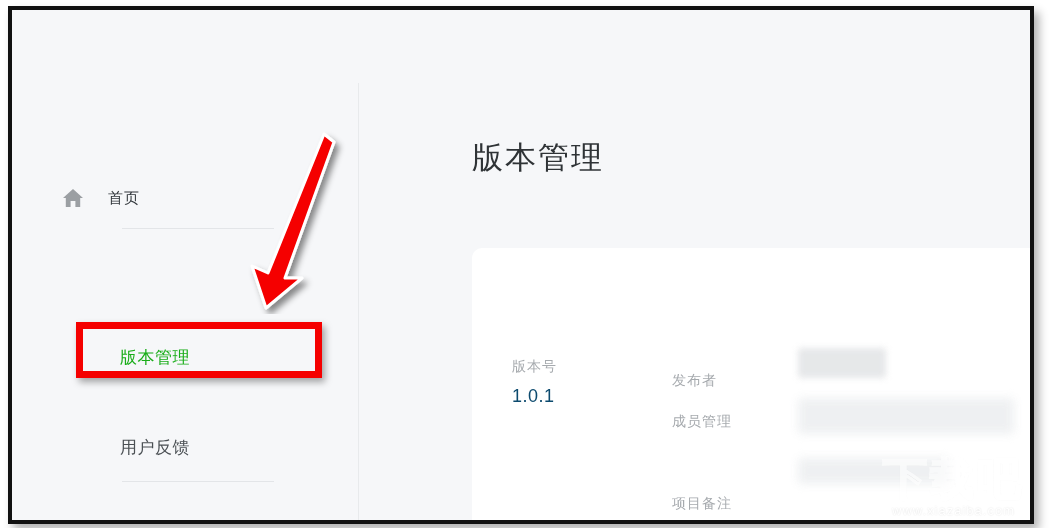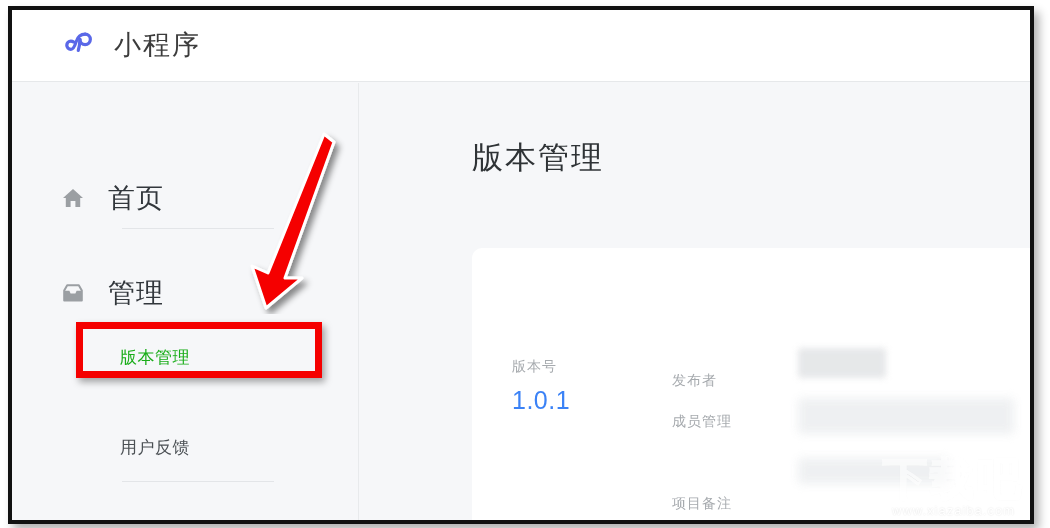--- a/index.html
+++ b/index.html
@@ -78,21 +78,21 @@
     padding-left: 48px;
     height: 40px;
   }
   .nav-icon {
     width: 26px; height: 26px;
     display: flex; align-items: center; justify-content: center;
     flex: none;
   }
   .nav-top-label {
     margin-left: 22px;
-    font-size: 27px;
+    font-size: 15px;
     color: #32373c;
     letter-spacing: 1px;
   }
 
   .nav-divider {
     position: absolute;
     left: 110px;
     width: 152px;
     height: 1px;
     background: #e3e5e8;
@@ -151,22 +151,22 @@
   }
 
   .field-label {
     position: absolute;
     font-size: 14px;
     color: #a6aaae;
     letter-spacing: 1px;
   }
   .field-value-strong {
     position: absolute;
-    font-size: 25px;
-    color: #3b82f6;
+    font-size: 18px;
+    color: #0c4a6e;
     letter-spacing: 0.5px;
   }
 
   
   .redacted {
     position: absolute;
     background: #e2e4e6;
     border-radius: 2px;
     filter: blur(3px);
     opacity: 0.85;
@@ -221,59 +221,34 @@
     text-shadow: 0 0 2px rgba(0,0,0,0.22);
     margin-top: 2px;
   }
 </style>
 </head>
 <body>
 
 <div id="screenshot-frame">
   <div id="app-root">
 
-    <div id="top-header">
-      <div id="brand-logo">
-        <svg width="38" height="38" viewBox="0 0 40 40" aria-hidden="true">
-          <path d="M27.5 7.5 C22.8 7.5 19.4 11.2 18.1 15.4
-                   C16.9 19.3 15.6 23.5 12.5 23.5
-                   C10.0 23.5 8.2 21.6 8.2 19.2
-                   C8.2 16.8 10.0 14.9 12.5 14.9
-                   C13.6 14.9 14.5 15.2 15.2 15.7" fill="none" stroke="#5a68e8" stroke-width="3.4" stroke-linecap="round"></path>
-          <path d="M27.5 7.5 C30.6 7.5 33.0 9.9 33.0 13.0
-                   C33.0 16.1 30.6 18.5 27.5 18.5
-                   C24.4 18.5 22.0 16.1 22.0 13.0" fill="none" stroke="#5a68e8" stroke-width="3.4" stroke-linecap="round"></path>
-          <path d="M22.0 13.0 C22.0 17.0 21.4 21.0 20.3 24.6" fill="none" stroke="#5a68e8" stroke-width="3.4" stroke-linecap="round"></path>
-        </svg>
-      </div>
-      <div id="brand-title">小程序</div>
-    </div>
 
     <div id="sidebar">
 
       <div class="nav-top-item" style="top:95px; position:absolute;">
         <span class="nav-icon">
           <svg width="24" height="24" viewBox="0 0 24 24" aria-hidden="true">
             <path d="M12 3 L22 12 L19.2 12 L19.2 21 L14.4 21 L14.4 15 L9.6 15 L9.6 21 L4.8 21 L4.8 12 L2 12 Z" fill="#9b9fa3"></path>
           </svg>
         </span>
         <span class="nav-top-label">首页</span>
       </div>
 
       <div class="nav-divider" style="top:145px;"></div>
 
-      <div class="nav-top-item" style="top:190px; position:absolute;">
-        <span class="nav-icon">
-          <svg width="24" height="24" viewBox="0 0 24 24" aria-hidden="true">
-            <path d="M3.2 9.5 L6.2 4.2 L17.8 4.2 L20.8 9.5 L20.8 19.6 L3.2 19.6 Z" fill="none" stroke="#9b9fa3" stroke-width="2" stroke-linejoin="round"></path>
-            <path d="M3.2 9.8 L8.4 9.8 L9.6 12.6 L14.4 12.6 L15.6 9.8 L20.8 9.8 L20.8 19.6 L3.2 19.6 Z" fill="#9b9fa3" stroke="none"></path>
-          </svg>
-        </span>
-        <span class="nav-top-label">管理</span>
-      </div>
 
       <div class="nav-sub-item active" style="top:255px;">
         <span class="nav-sub-label">版本管理</span>
       </div>
       <div class="nav-sub-item" style="top:345px;text-align:right;">
         <span class="nav-sub-label">用户反馈</span>
       </div>
 
       <div class="nav-divider" style="top:398px;"></div>
 

